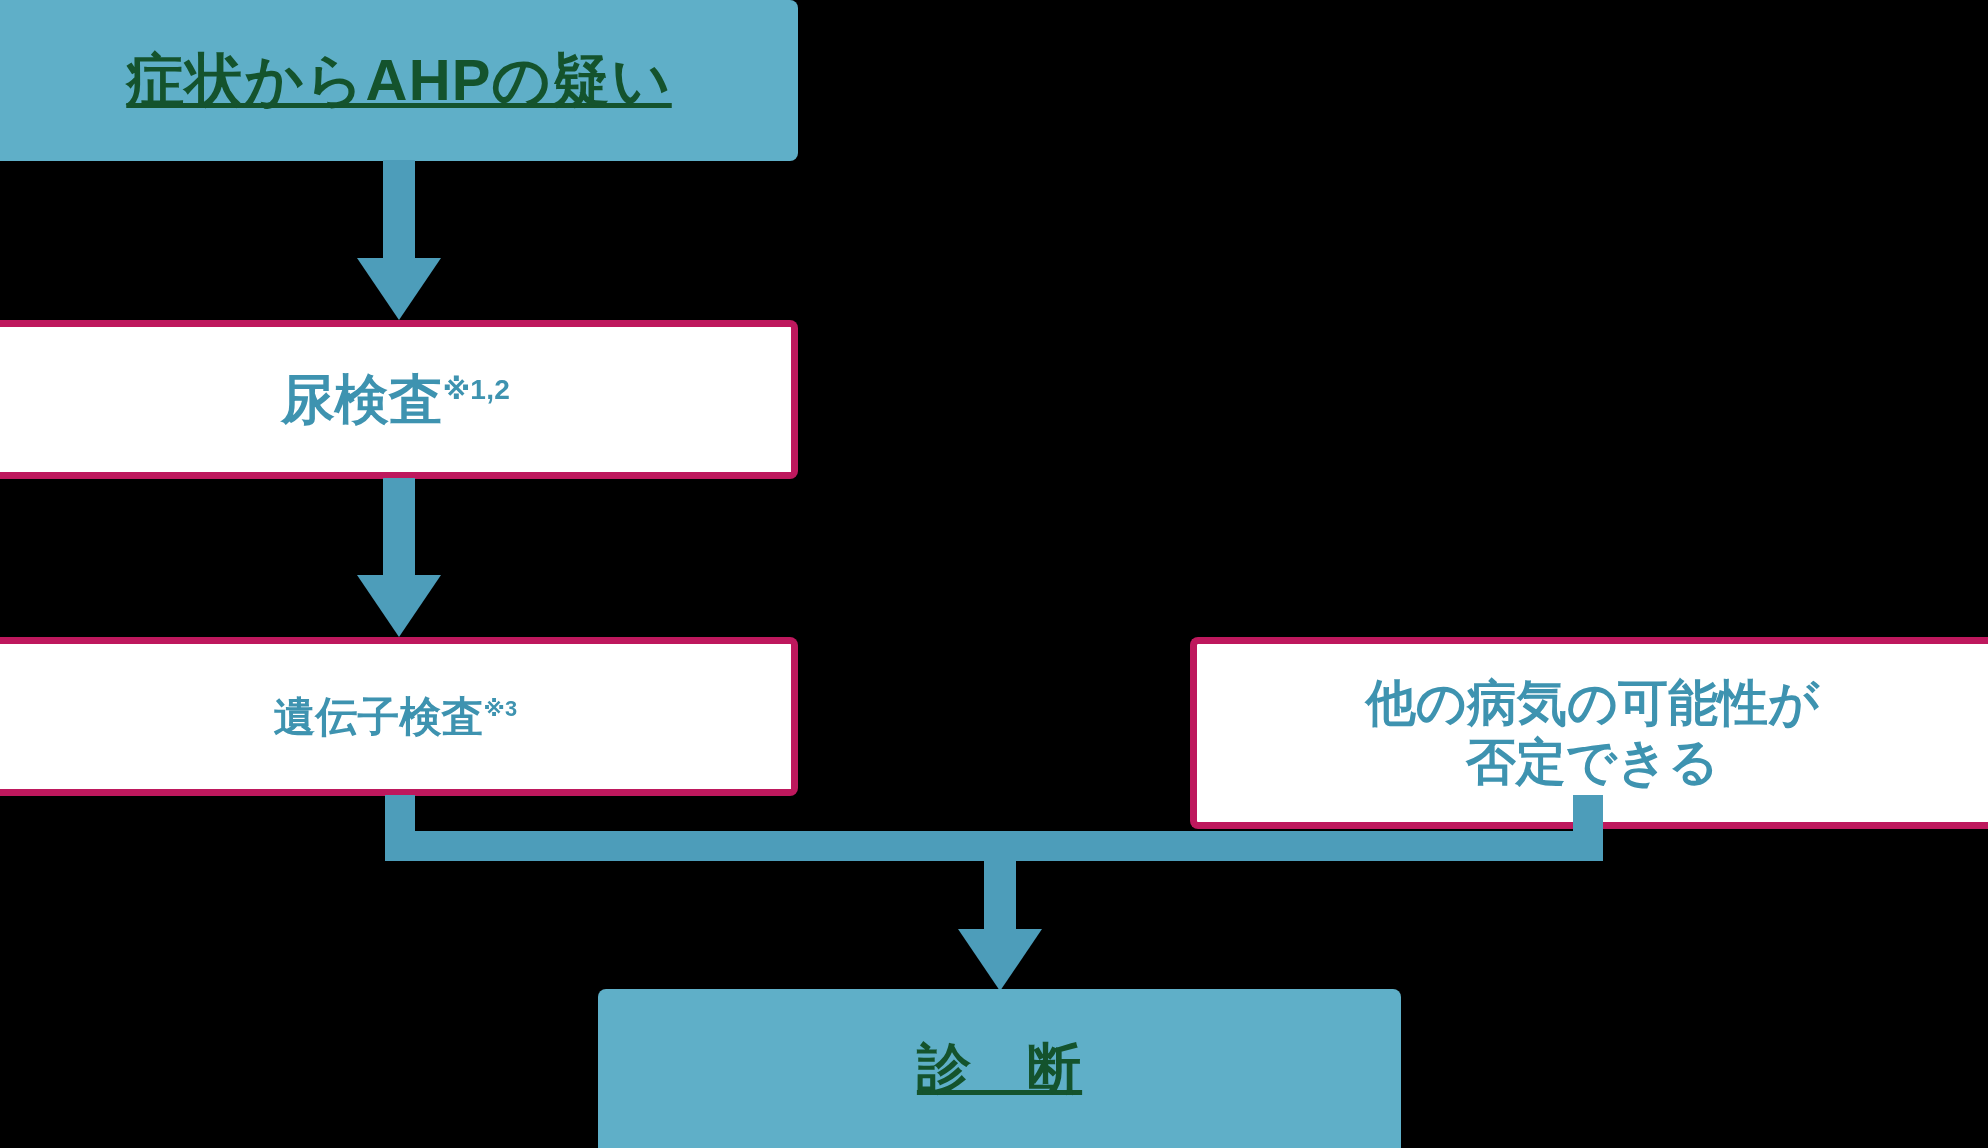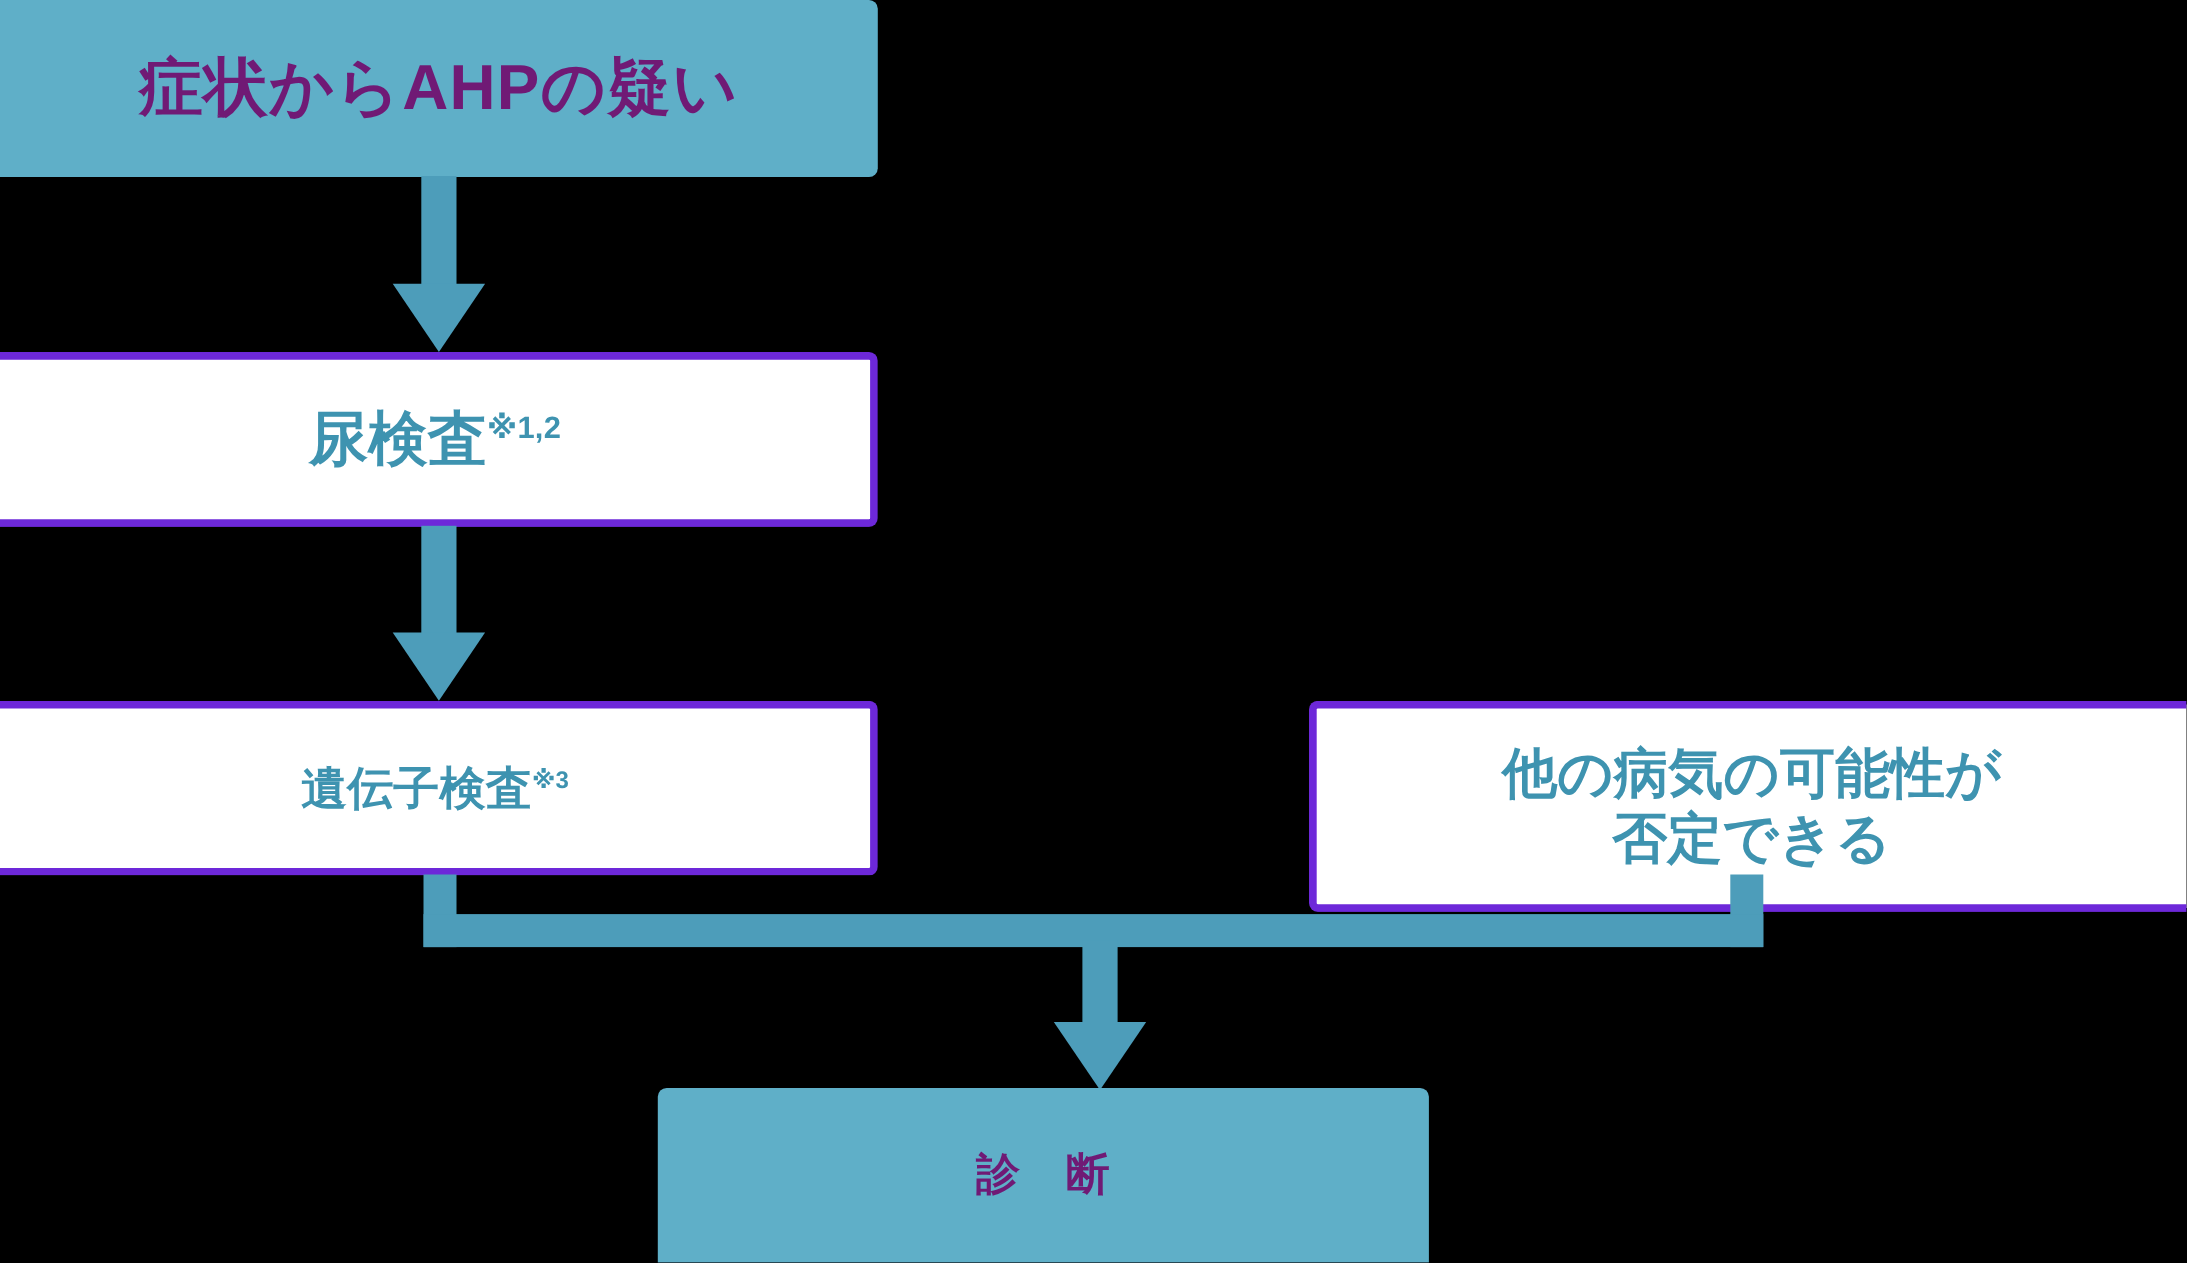--- a/index.html
+++ b/index.html
@@ -25,26 +25,27 @@
     display: flex;
     align-items: center;
     justify-content: center;
     text-align: center;
     border-radius: 8px;
     line-height: 1.18;
     font-weight: 700;
   }
   .node.filled {
     background: #5FAFC8;
-    color: #701a75;
+    color: #14532d;
+    text-decoration: underline;
   }
   .node.outlined {
     background: #FFFFFF;
     color: #3E93B0;
-    border: 7px solid #6d28d9;
+    border: 7px solid #be185d;
   }
 
   .node-text {
     display: block;
     width: 100%;
     white-space: pre-line;
   }
 
   .sup {
     font-size: 0.52em;
@@ -77,22 +78,22 @@
   }
   #node-other-disease {
     left: 1190px; top: 637px;
     width: 798px; height: 192px;
     font-size: 50px;
     border-radius: 8px 0 0 8px;
     border-right: none;
   }
   #node-diagnosis {
     left: 598px; top: 989px;
-    width: 701px; height: 159px;
-    font-size: 40px;
+    width: 803px; height: 159px;
+    font-size: 54px;
     letter-spacing: 0.02em;
     border-radius: 8px 8px 0 0;
   }
 
   
   .conn { position: absolute; }
 
   .stem {
     background: #4D9DBA;
   }

